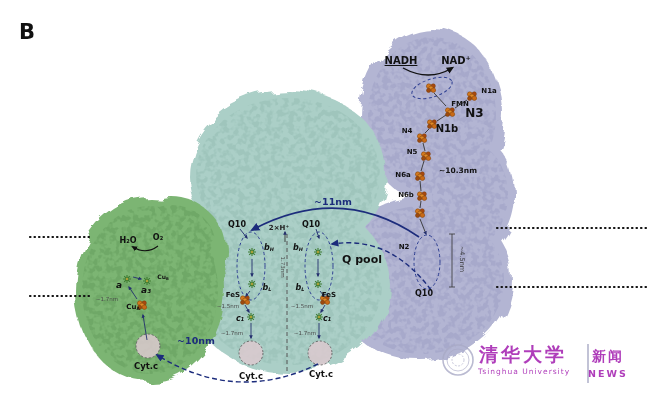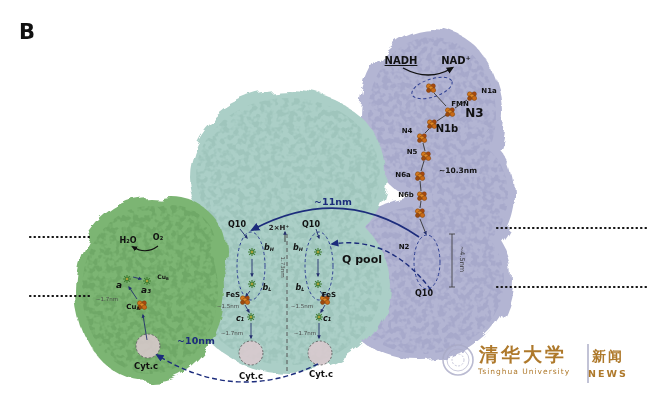--- a/index.html
+++ b/index.html
@@ -7,21 +7,21 @@
          font-family:"DejaVu Sans",sans-serif;}
   .stage svg{position:absolute;left:0;top:0;}
   .lbl{position:absolute;transform:translate(-50%,-50%);white-space:nowrap;color:#111;
        font-family:"DejaVu Sans",sans-serif;line-height:1;}
   .b{font-weight:bold;}
   .it{font-style:italic;}
   .blue{color:#1c2c7c;}
   .sm{color:#4a4a4a;font-size:5.5px;}
   .rot90{transform:translate(-50%,-50%) rotate(90deg);}
   .lbl sub{font-size:62%;vertical-align:-18%;}
-  .wm{color:#a16207;opacity:.85;}
+  .wm{color:#a21caf;opacity:.85;}
 </style>
 </head>
 <body>
 
 <div class="stage">
 
 <svg width="650" height="400" viewBox="0 0 650 400">
   <defs>
     <filter id="blob1" x="-20%" y="-20%" width="140%" height="140%">
       <feTurbulence type="fractalNoise" baseFrequency="0.032" numOctaves="4" seed="11" result="n"></feTurbulence>

